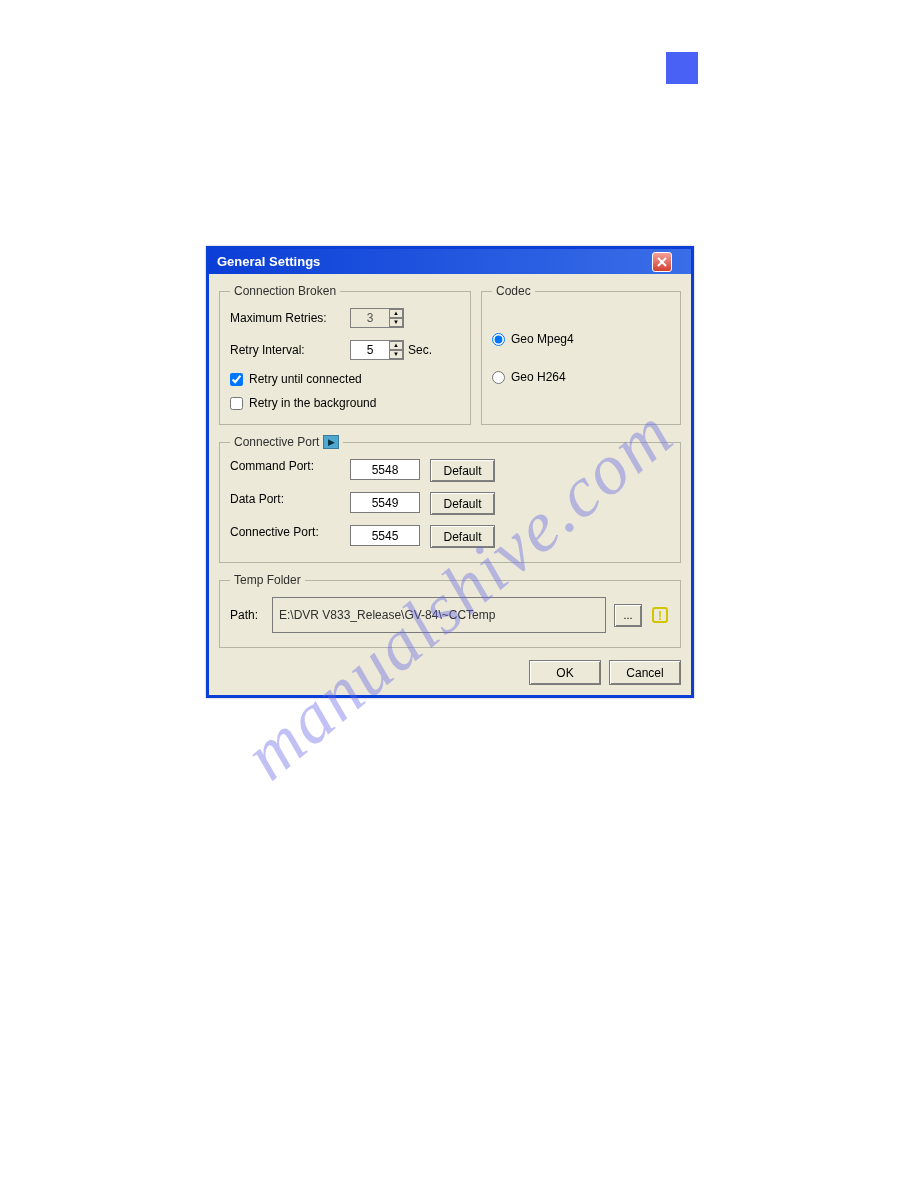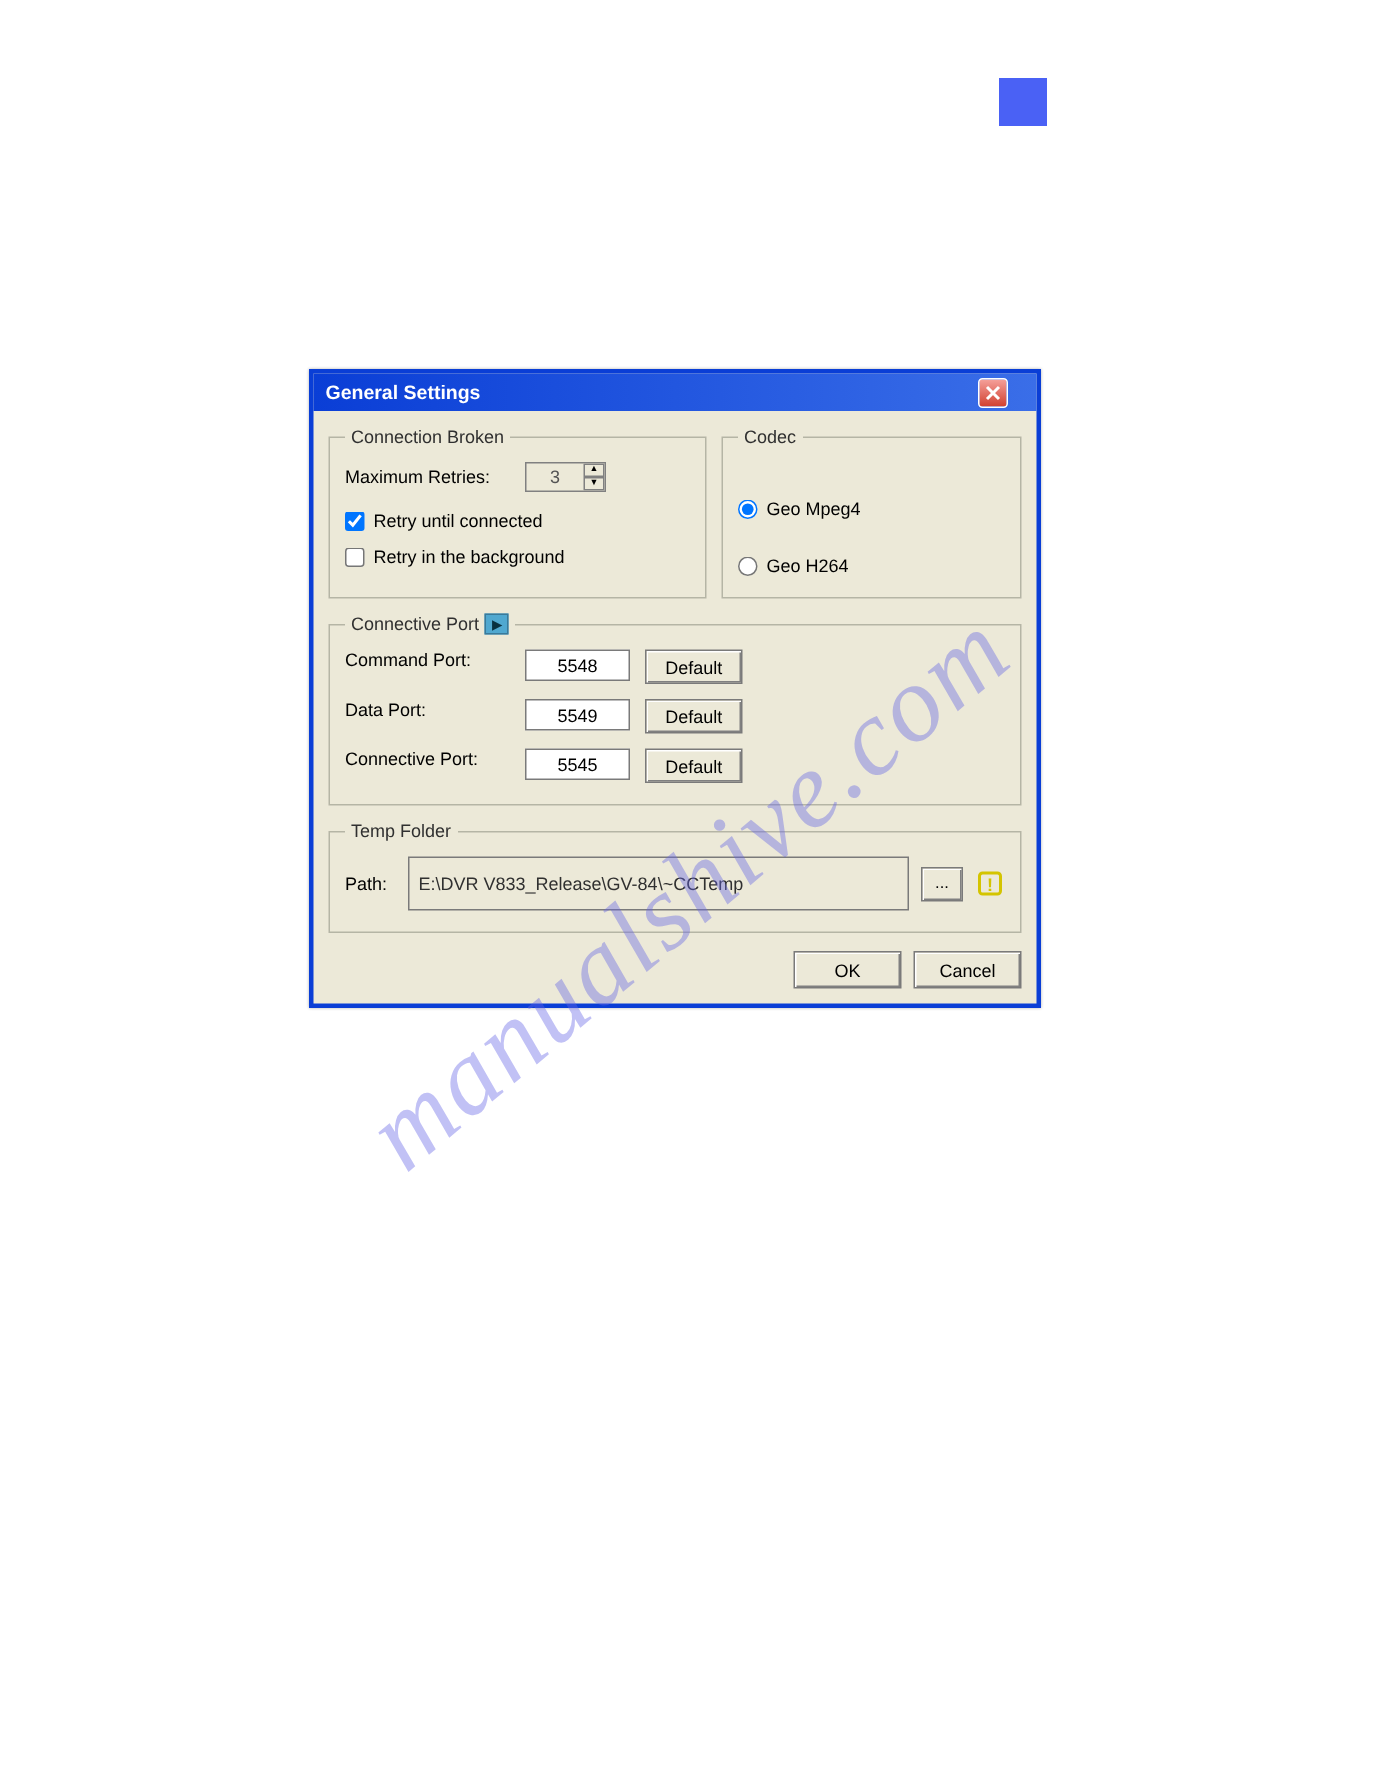--- a/index.html
+++ b/index.html
@@ -264,20 +264,31 @@
           <label class="left-label">Maximum Retries:</label>
           <div class="spinner-field disabled">
             <input class="spinner-input" disabled="" value="3" style="">
             <div class="spinner-btns">
               <button>▲</button>
               <button>▼</button>
             </div>
           </div>
         </div>
 
+        <div class="form-row">
+          <label class="left-label">Retry Interval:</label>
+          <div class="spinner-field">
+            <input class="spinner-input" value="5" style="">
+            <div class="spinner-btns">
+              <button>▲</button>
+              <button>▼</button>
+            </div>
+          </div>
+          <span class="secaft">Sec.</span>
+        </div>
 
         <div class="checkbox-row">
           <input type="checkbox" checked="" style="">
           <label>Retry until connected</label>
         </div>
 
         <div class="checkbox-row" style="margin-bottom:0;">
           <input type="checkbox" style="">
           <label>Retry in the background</label>
         </div>

